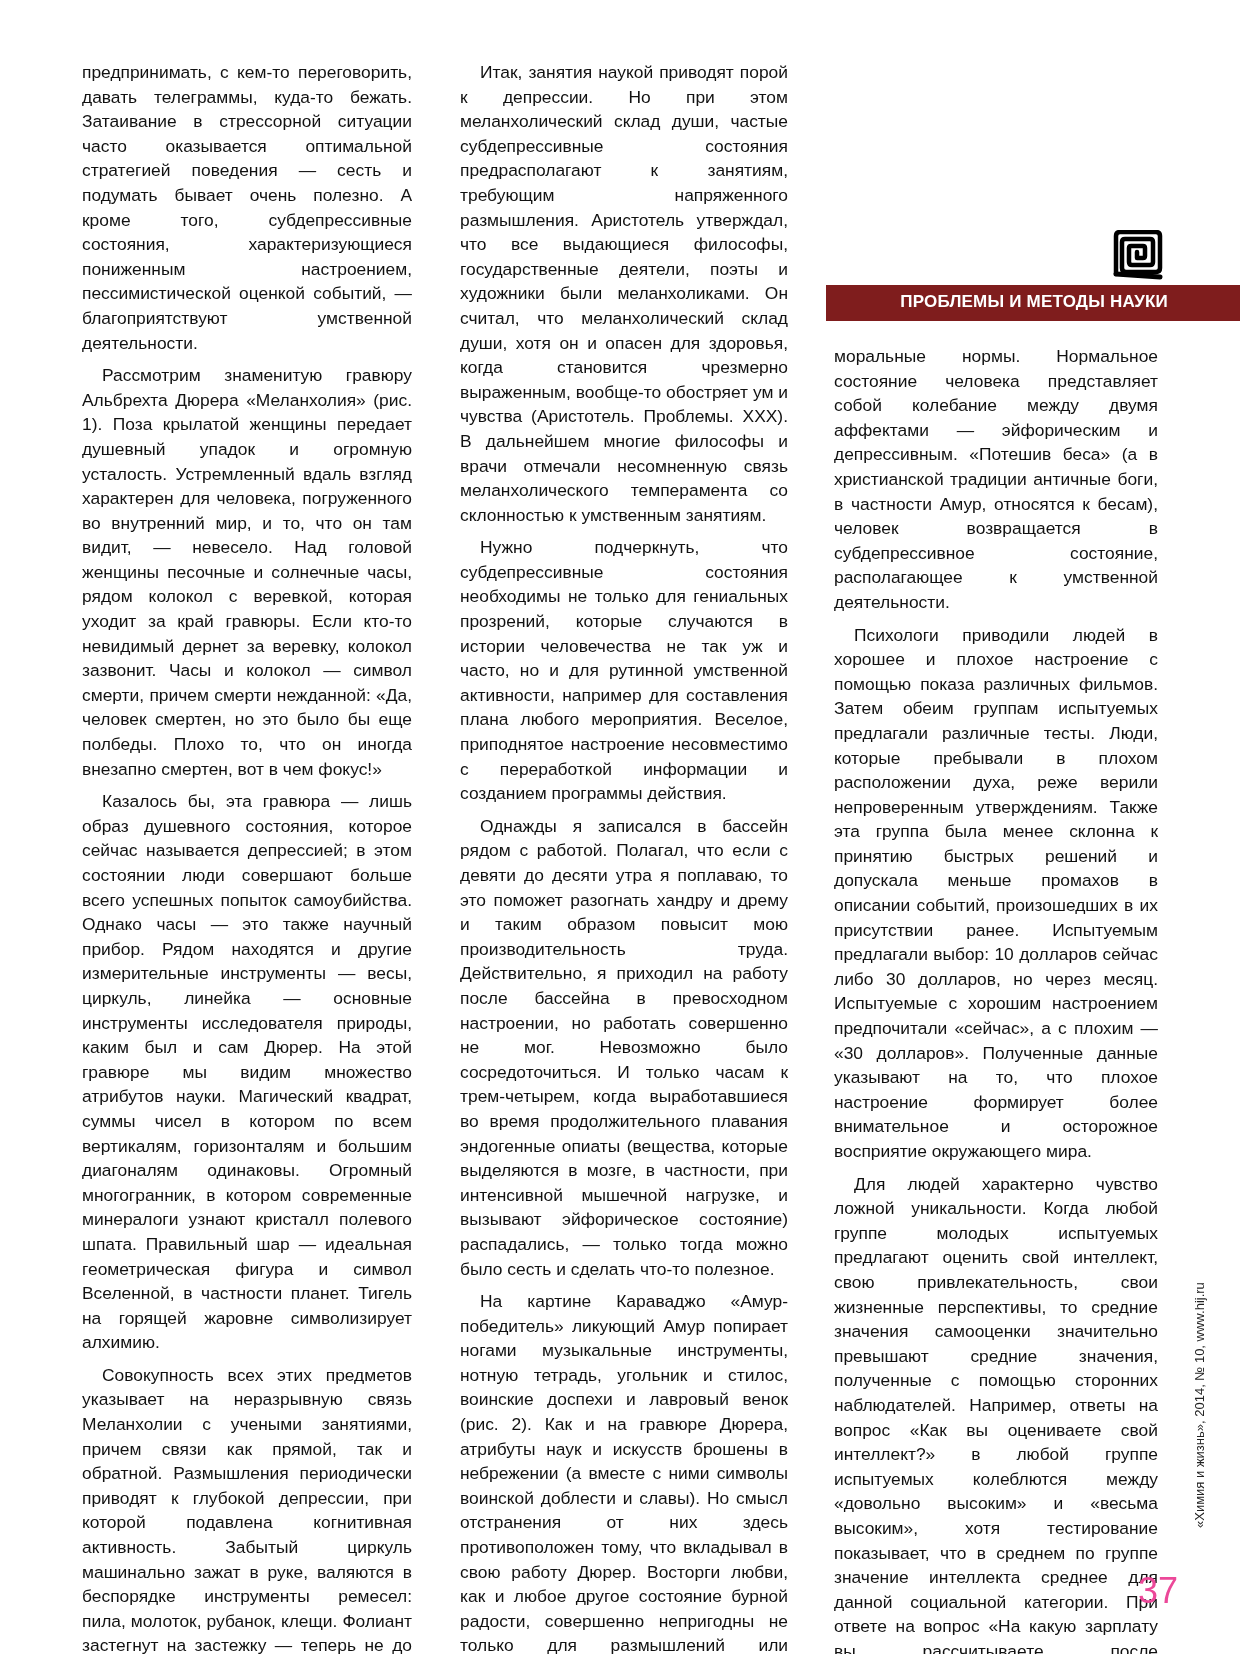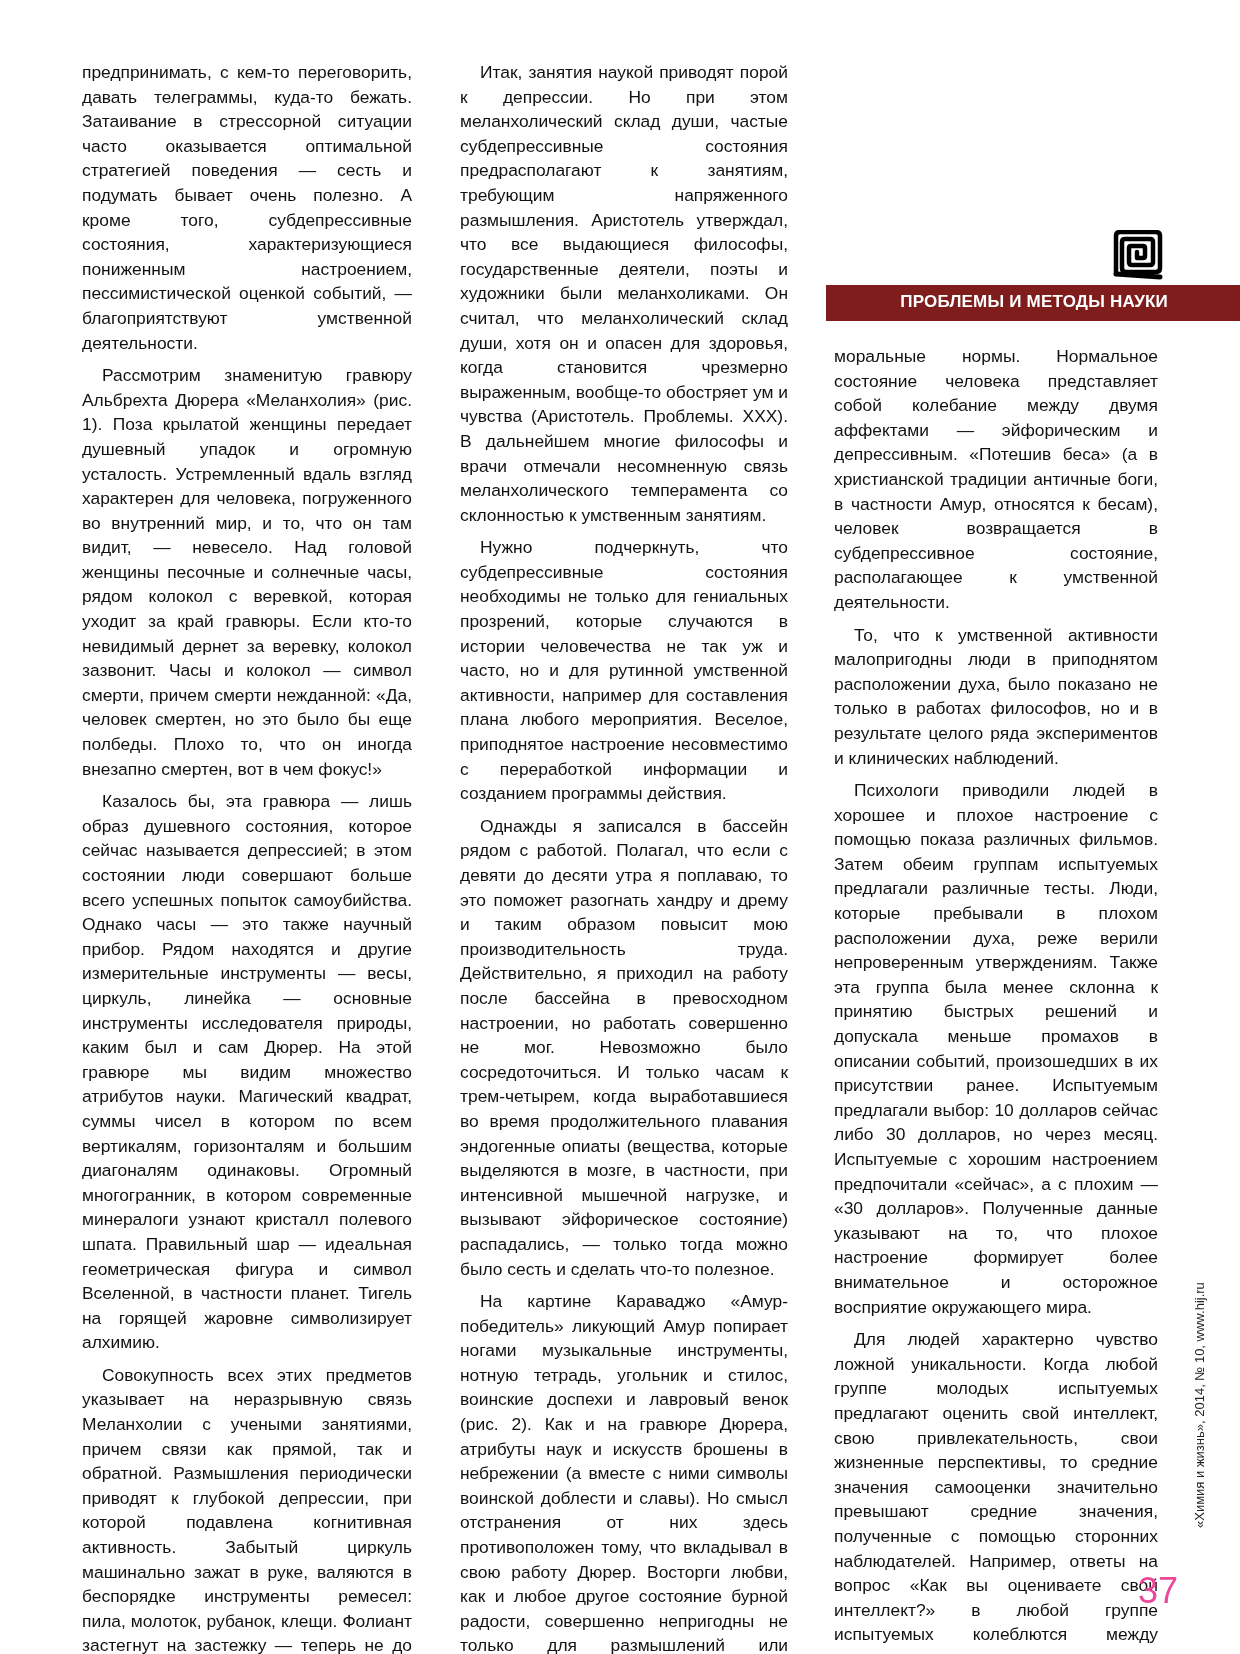--- a/index.html
+++ b/index.html
@@ -48,20 +48,19 @@
 <div class="col" id="col2">
   <p class="indent">Итак, занятия наукой приводят порой к депрессии. Но при этом меланхолический склад души, частые субдепрессивные состояния предрасполагают к занятиям, требующим напряженного размышления. Аристотель утверждал, что все выдающиеся философы, государственные деятели, поэты и художники были меланхоликами. Он считал, что меланхолический склад души, хотя он и опасен для здоровья, когда становится чрезмерно выраженным, вообще-то обостряет ум и чувства (Аристотель. Проблемы. XXX). В дальнейшем многие философы и врачи отмечали несомненную связь меланхолического темперамента со склонностью к умственным занятиям.</p>
   <p class="indent">Нужно подчеркнуть, что субдепрессивные состояния необходимы не только для гениальных прозрений, которые случаются в истории человечества не так уж и часто, но и для рутинной умственной активности, например для составления плана любого мероприятия. Веселое, приподнятое настроение несовместимо с переработкой информации и созданием программы действия.</p>
   <p class="indent">Однажды я записался в бассейн рядом с работой. Полагал, что если с девяти до десяти утра я поплаваю, то это поможет разогнать хандру и дрему и таким образом повысит мою производительность труда. Действительно, я приходил на работу после бассейна в превосходном настроении, но работать совершенно не мог. Невозможно было сосредоточиться. И только часам к трем-четырем, когда выработавшиеся во время продолжительного плавания эндогенные опиаты (вещества, которые выделяются в мозге, в частности, при интенсивной мышечной нагрузке, и вызывают эйфорическое состояние) распадались, — только тогда можно было сесть и сделать что-то полезное.</p>
   <p class="indent">На картине Караваджо «Амур-победитель» ликующий Амур попирает ногами музыкальные инструменты, нотную тетрадь, угольник и стилос, воинские доспехи и лавровый венок (рис. 2). Как и на гравюре Дюрера, атрибуты наук и искусств брошены в небрежении (а вместе с ними символы воинской доблести и славы). Но смысл отстранения от них здесь противоположен тому, что вкладывал в свою работу Дюрер. Восторги любви, как и любое другое состояние бурной радости, совершенно непригодны не только для размышлений или объективной оценки текущих обстоятельств, но и для какой-либо умственной деятельности вообще.</p>
 
 </div>
 
 <div class="col" id="col3">
   <p>моральные нормы. Нормальное состояние человека представляет собой колебание между двумя аффектами — эйфорическим и депрессивным. «Потешив беса» (а в христианской традиции античные боги, в частности Амур, относятся к бесам), человек возвращается в субдепрессивное состояние, располагающее к умственной деятельности.</p>
-  <p class="indent">То, что к умственной активности малопригодны люди в приподнятом расположении духа, было показано не только в работах философов, но и в результате целого ряда экспериментов и клинических наблюдений.</p>
   <p class="indent">Психологи приводили людей в хорошее и плохое настроение с помощью показа различных фильмов. Затем обеим группам испытуемых предлагали различные тесты. Люди, которые пребывали в плохом расположении духа, реже верили непроверенным утверждениям. Также эта группа была менее склонна к принятию быстрых решений и допускала меньше промахов в описании событий, произошедших в их присутствии ранее. Испытуемым предлагали выбор: 10 долларов сейчас либо 30 долларов, но через месяц. Испытуемые с хорошим настроением предпочитали «сейчас», а с плохим — «30 долларов». Полученные данные указывают на то, что плохое настроение формирует более внимательное и осторожное восприятие окружающего мира.</p>
   <p class="indent">Для людей характерно чувство ложной уникальности. Когда любой группе молодых испытуемых предлагают оценить свой интеллект, свою привлекательность, свои жизненные перспективы, то средние значения самооценки значительно превышают средние значения, полученные с помощью сторонних наблюдателей. Например, ответы на вопрос «Как вы оцениваете свой интеллект?» в любой группе испытуемых колеблются между «довольно высоким» и «весьма высоким», хотя тестирование показывает, что в среднем по группе значение интеллекта среднее для данной социальной категории. При ответе на вопрос «На какую зарплату вы рассчитываете после университета?» 80% испытуемых указывают диапазон</p>
 </div>
 
 <div class="margin-cite">«Химия и жизнь», 2014, № 10, www.hij.ru</div>
 
 <div class="page-num">37</div>
 
 </body></html>

